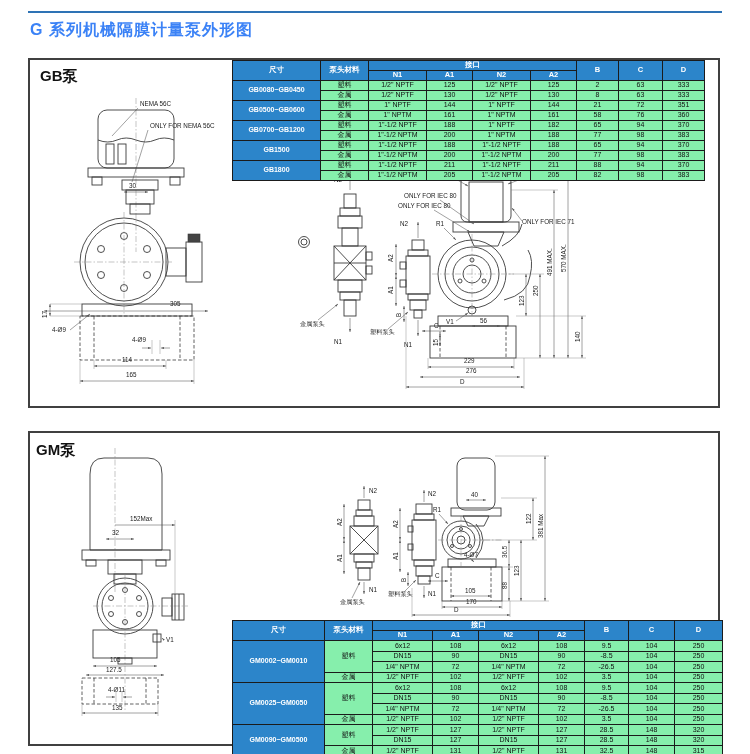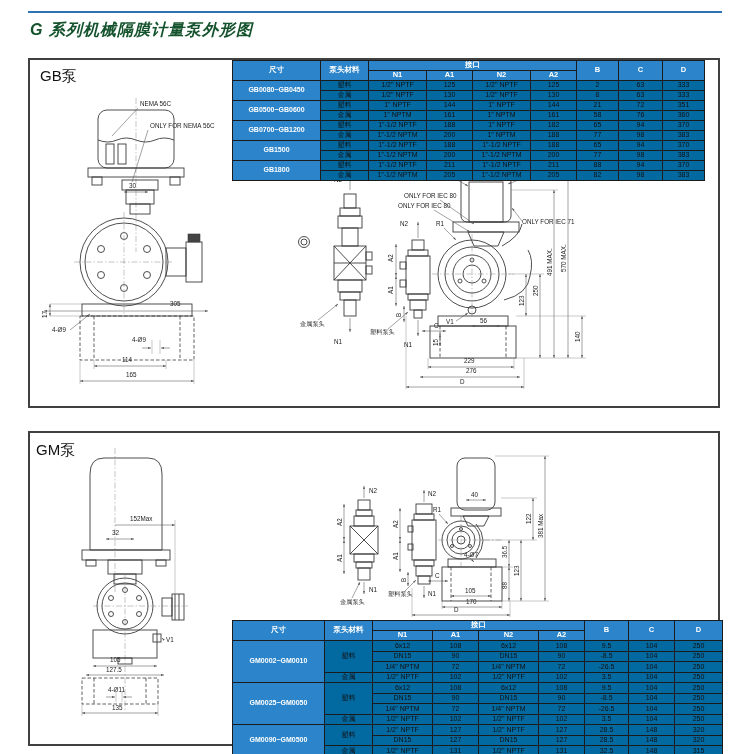--- a/index.html
+++ b/index.html
@@ -1,26 +1,26 @@
 <!DOCTYPE html>
 <html><head>
 <meta charset="utf-8">
 <style>
   html,body{margin:0;padding:0;background:#fff;}
   .page{position:relative;width:750px;height:754px;background:#fff;overflow:hidden;
         font-family:"Liberation Sans",sans-serif;}
   .toprule{position:absolute;left:28px;top:11px;width:694px;height:2px;background:#2e73b5;}
-  .title{position:absolute;left:30px;top:20px;font-size:16px;font-weight:bold;color:#14532d;letter-spacing:1px;font-style:italic;}
+  .title{position:absolute;left:30px;top:20px;font-size:16px;font-weight:bold;color:#3b82f6;letter-spacing:1px;}
   .panel{position:absolute;border:2px solid #404040;background:#fff;box-sizing:border-box;}
   #gb-panel{left:28px;top:58px;width:692px;height:350px;}
   #gm-panel{left:28px;top:431px;width:692px;height:315px;}
-  .panel-label{position:absolute;font-size:15px;font-weight:normal;color:#111;}
+  .panel-label{position:absolute;font-size:15px;font-weight:bold;color:#111;}
   #gb-label{left:40px;top:67px;}
   #gm-label{left:36px;top:441px;}
-  table.spec{position:absolute;border-collapse:collapse;table-layout:fixed;background:#0369a1;z-index:5;}
+  table.spec{position:absolute;border-collapse:collapse;table-layout:fixed;background:#86efac;z-index:5;}
   #gb-table{left:232px;top:60px;width:472px;}
   #gm-table{left:232px;top:620px;width:490px;}
   .spec th,.spec td{border:1px solid #1b1b1b;padding:0;text-align:center;vertical-align:middle;
        font-size:7px;line-height:1.15;color:#111;overflow:hidden;white-space:nowrap;}
   .spec th{background:#2c85ca;color:#fff;font-weight:bold;font-size:7.5px;height:9px;}
   .spec td{height:9px;}
   #gm-table td{height:9.5px;}
   .spec td.size{background:#2c85ca;color:#fff;font-weight:bold;}
   svg.draw{position:absolute;overflow:visible;}
   #gb-front{left:36px;top:92px;}

